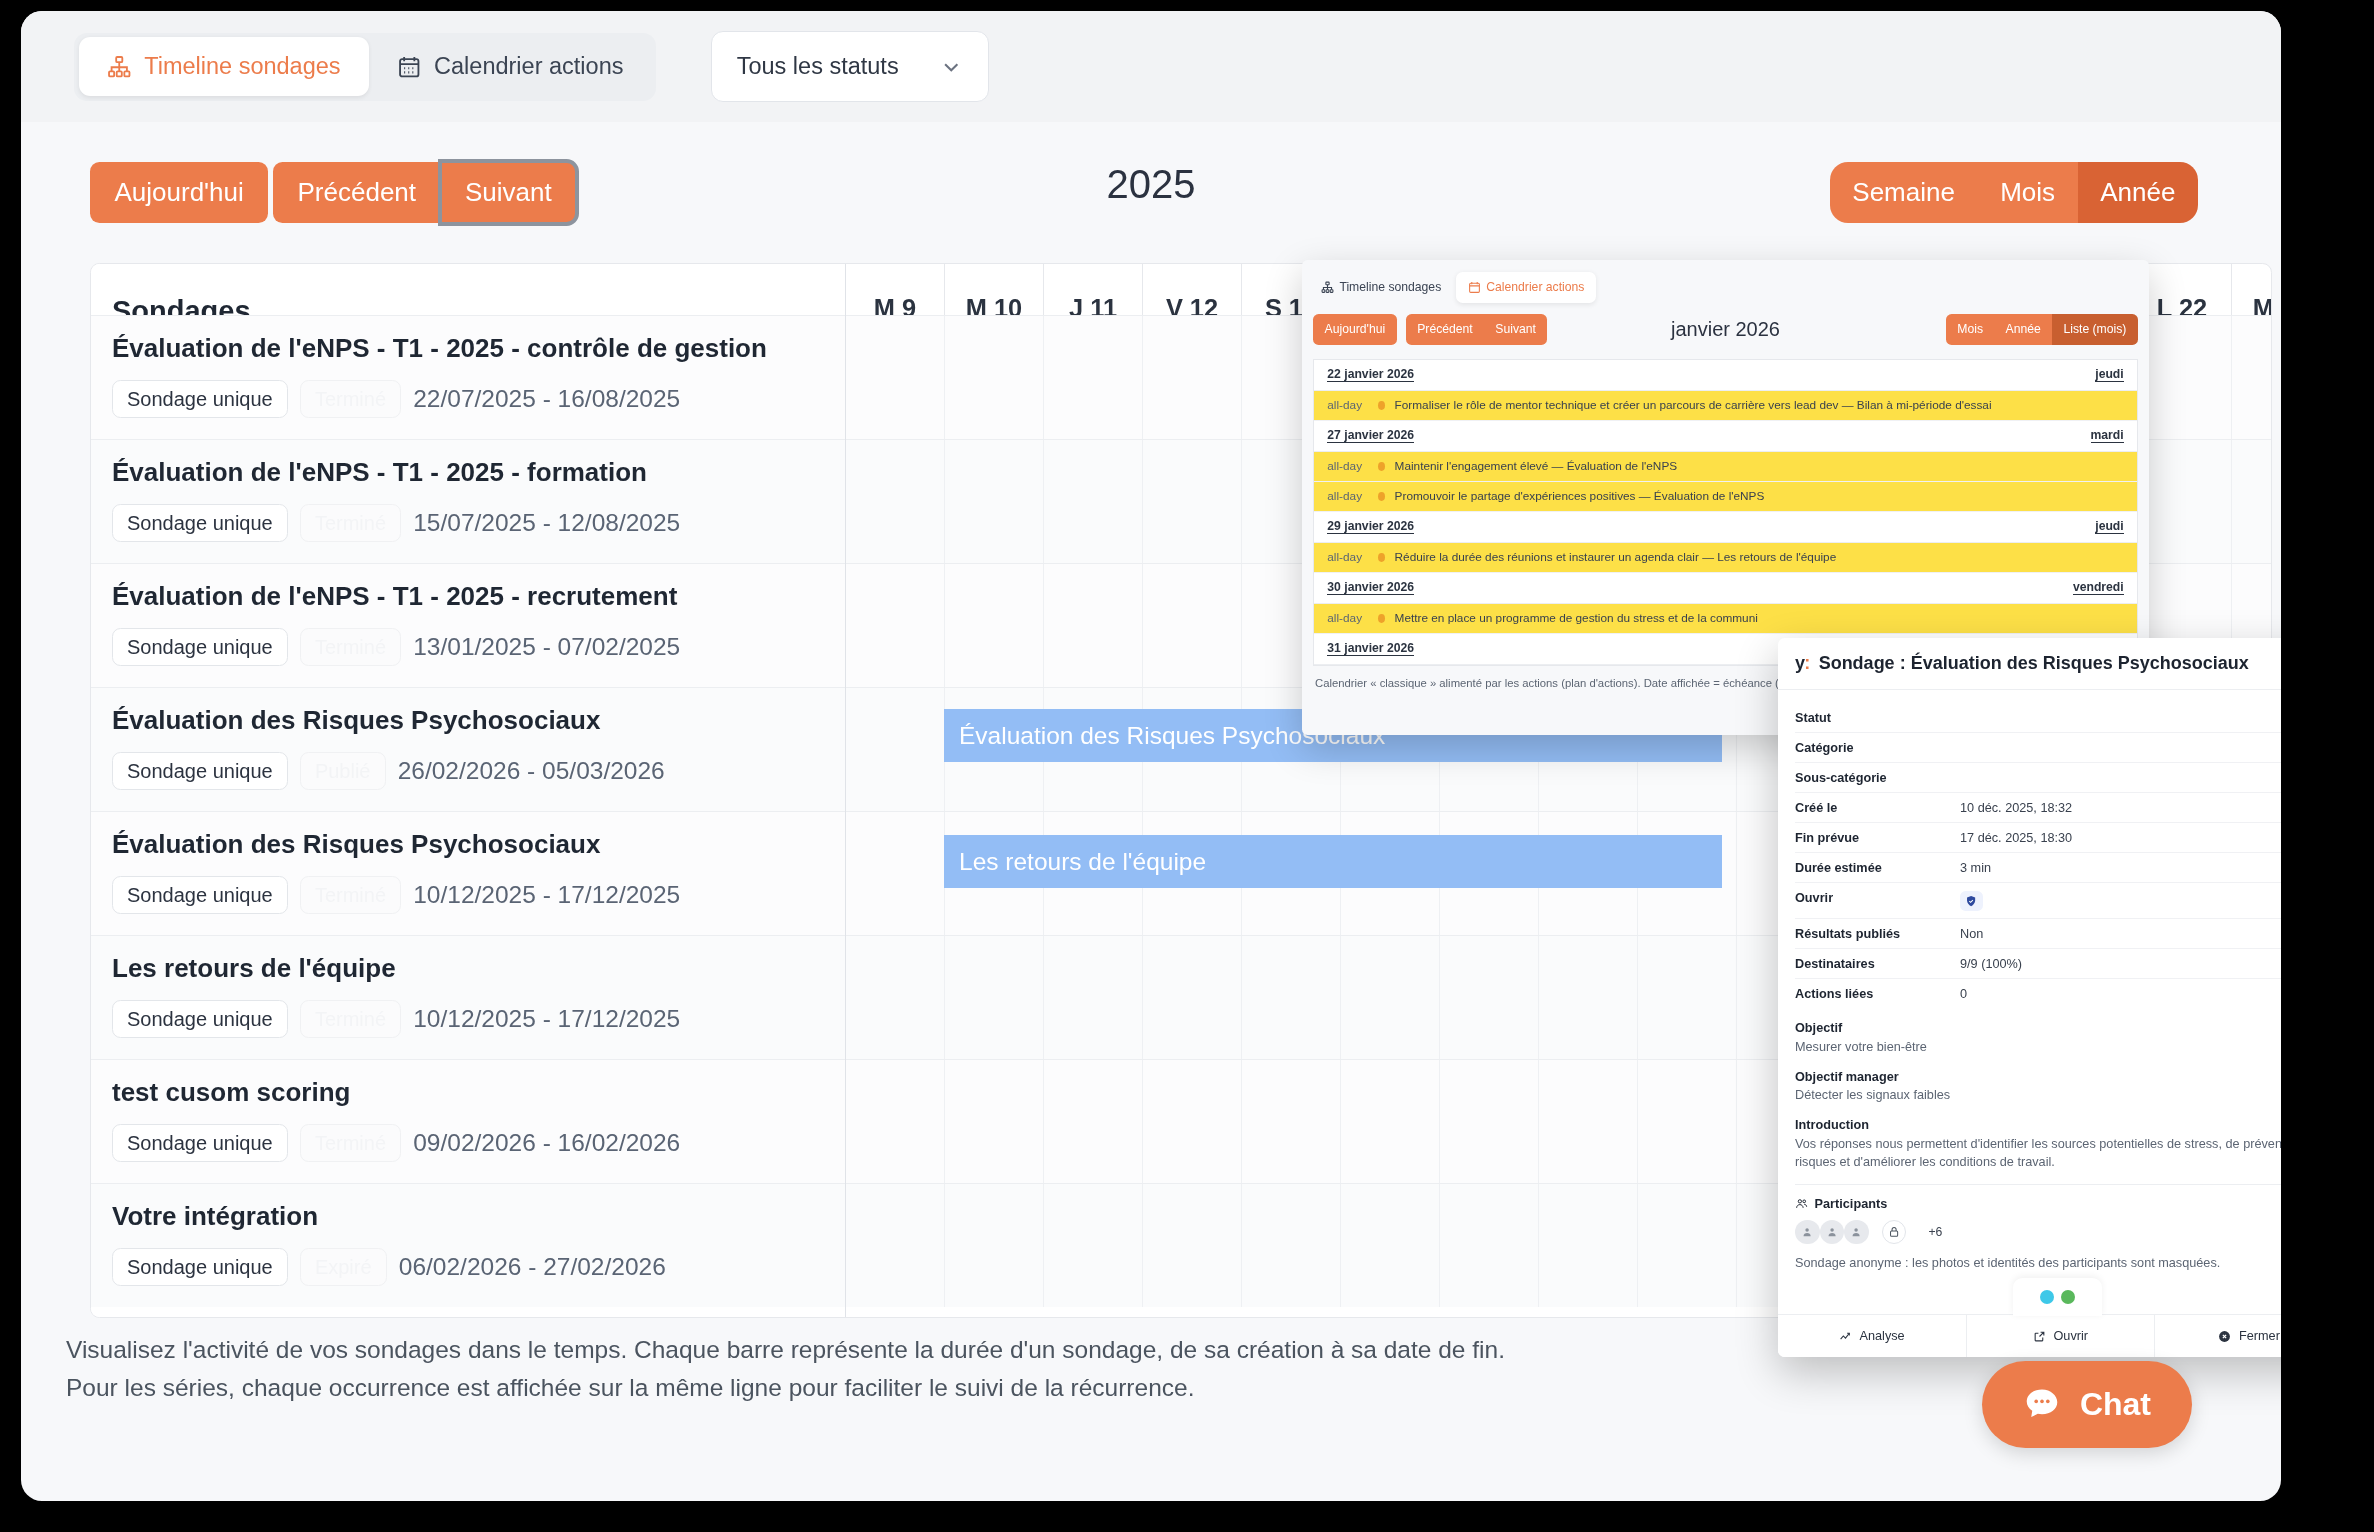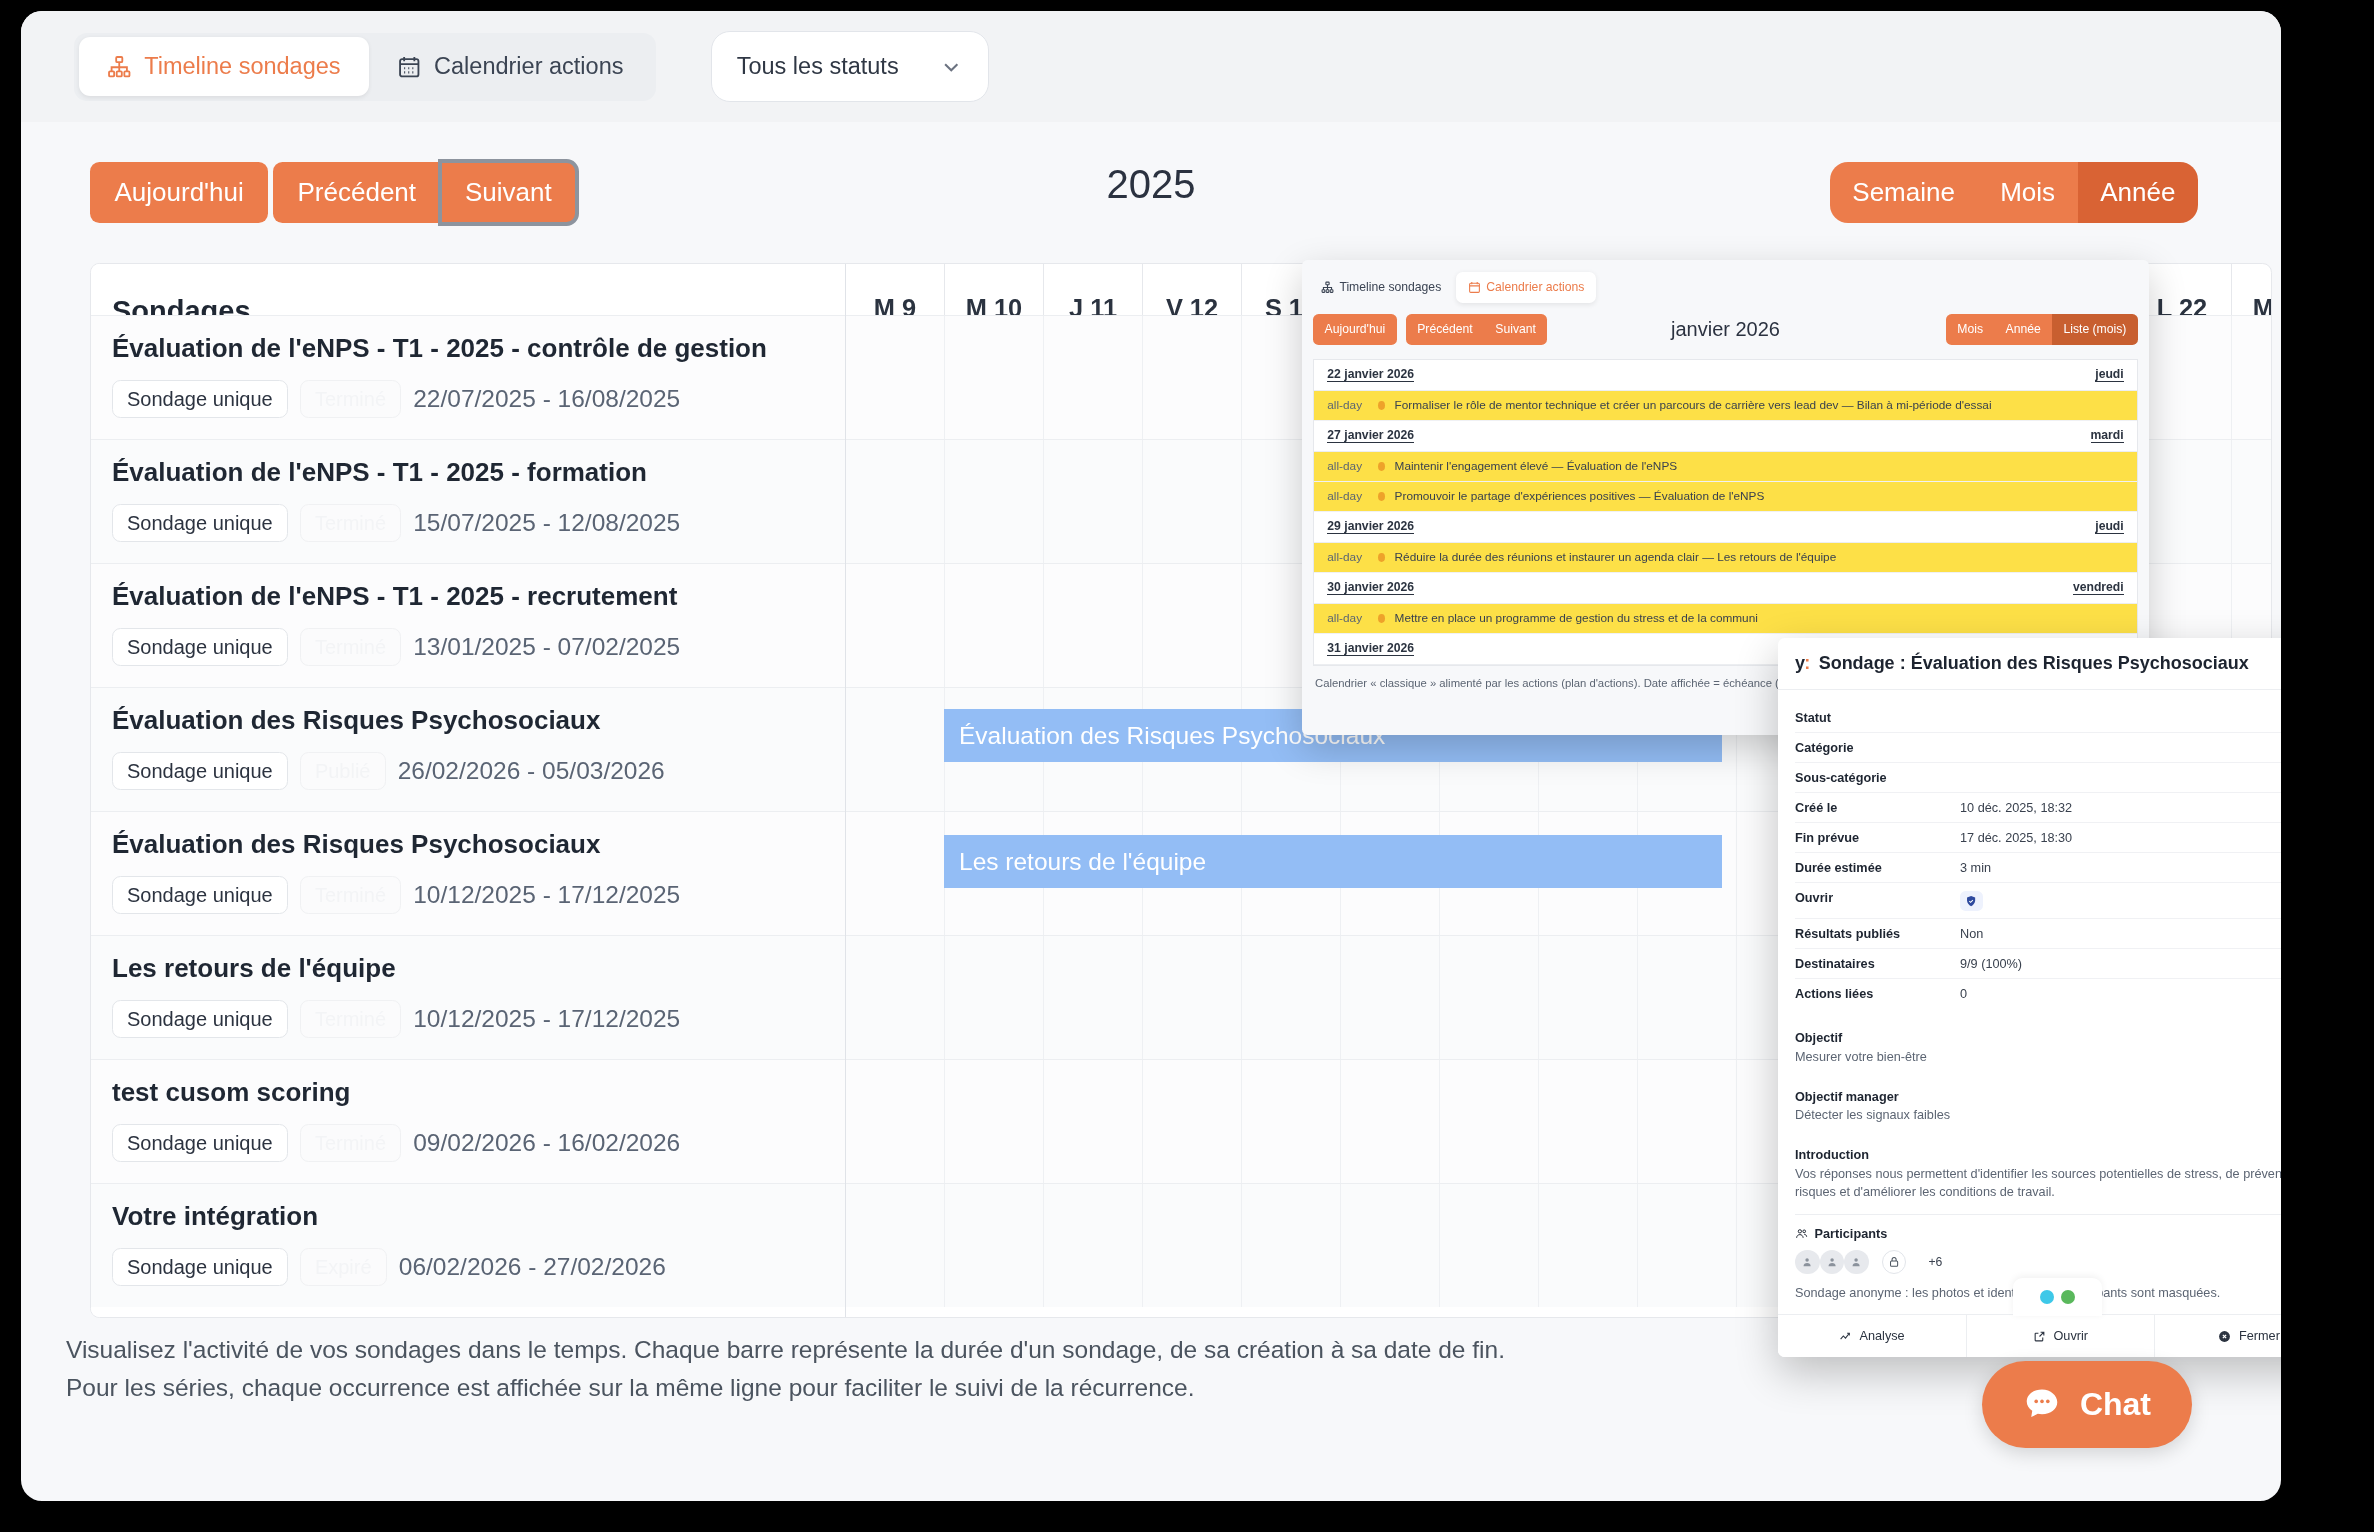--- a/index.html
+++ b/index.html
@@ -41,21 +41,21 @@
   .tab .ic { display: inline-flex; width: 24.5px; height: 24.5px; align-items: center; justify-content: center; }
   .tab .ic svg { width: 24.5px; height: 24.5px; }
 
   .select-box {
     margin-left: 55px;
     display: flex; align-items: center; justify-content: space-between;
     gap: 28px;
     width: 278px; height: 71px;
     background: #fff;
     border: 0.9px solid #e2e5ea;
-    border-radius: 19px;
+    border-radius: 12px;
     padding: 0 24.5px;
     font-size: 23.5px;
     color: #2f3744;
     cursor: pointer;
   }
   .chev { width: 24.5px; height: 24.5px; }
   .btn-orange {
     background: #ec7c4b; color: #fff;
     border: none; border-radius: 9.4px;
     font-size: 26px;
@@ -208,21 +208,21 @@
   .d-title { font-size: 18px; font-weight: bold; color: #1d2430; flex: 1; }
   .d-body { flex: 1; overflow: hidden; padding: 13px 17px 0 17px; }
   .d-row { display: flex; font-size: 12.7px; padding: 7.5px 0; border-bottom: 0.9px solid #f0f1f4; }
   .d-row .k { width: 165px; font-weight: bold; color: #1d2430; flex: none; }
   .d-row .v { color: #39414e; }
   .shield {
     display: inline-flex; align-items: center; justify-content: center;
     width: 22.6px; height: 20px; border-radius: 5.6px; background: #eef2fd;
   }
   .shield svg { width: 12.2px; height: 12.2px; }
-  .d-sec { margin-top: 23px; }
+  .d-sec { margin-top: 13px; }
   .d-sec h4 { font-size: 12.7px; color: #1d2430; }
   .d-sec p { font-size: 12.7px; color: #5c6573; margin-top: 2.8px; line-height: 1.45; }
   .d-hr { height: 0.9px; background: #eceef1; margin: 13px 0 11.3px 0; }
   .d-sech { display: flex; align-items: center; gap: 6.6px; font-size: 12.7px; font-weight: bold; color: #1d2430; }
   .d-sech svg { width: 13px; height: 13px; }
   .avatars { display: flex; align-items: center; gap: 7.5px; margin-top: 9.4px; }
   .av { width: 24.5px; height: 24.5px; border-radius: 50%; background: #e7e9ed; display: flex; align-items: center; justify-content: center; margin-right: -7.5px; }
   .av svg { width: 12.2px; height: 12.2px; }
   .av.lock { background: #fff; border: 0.9px solid #e2e5ea; margin-left: 13px; margin-right: 0; }
   .plusn { font-size: 12.2px; color: #39414e; margin-left: 15px; }

